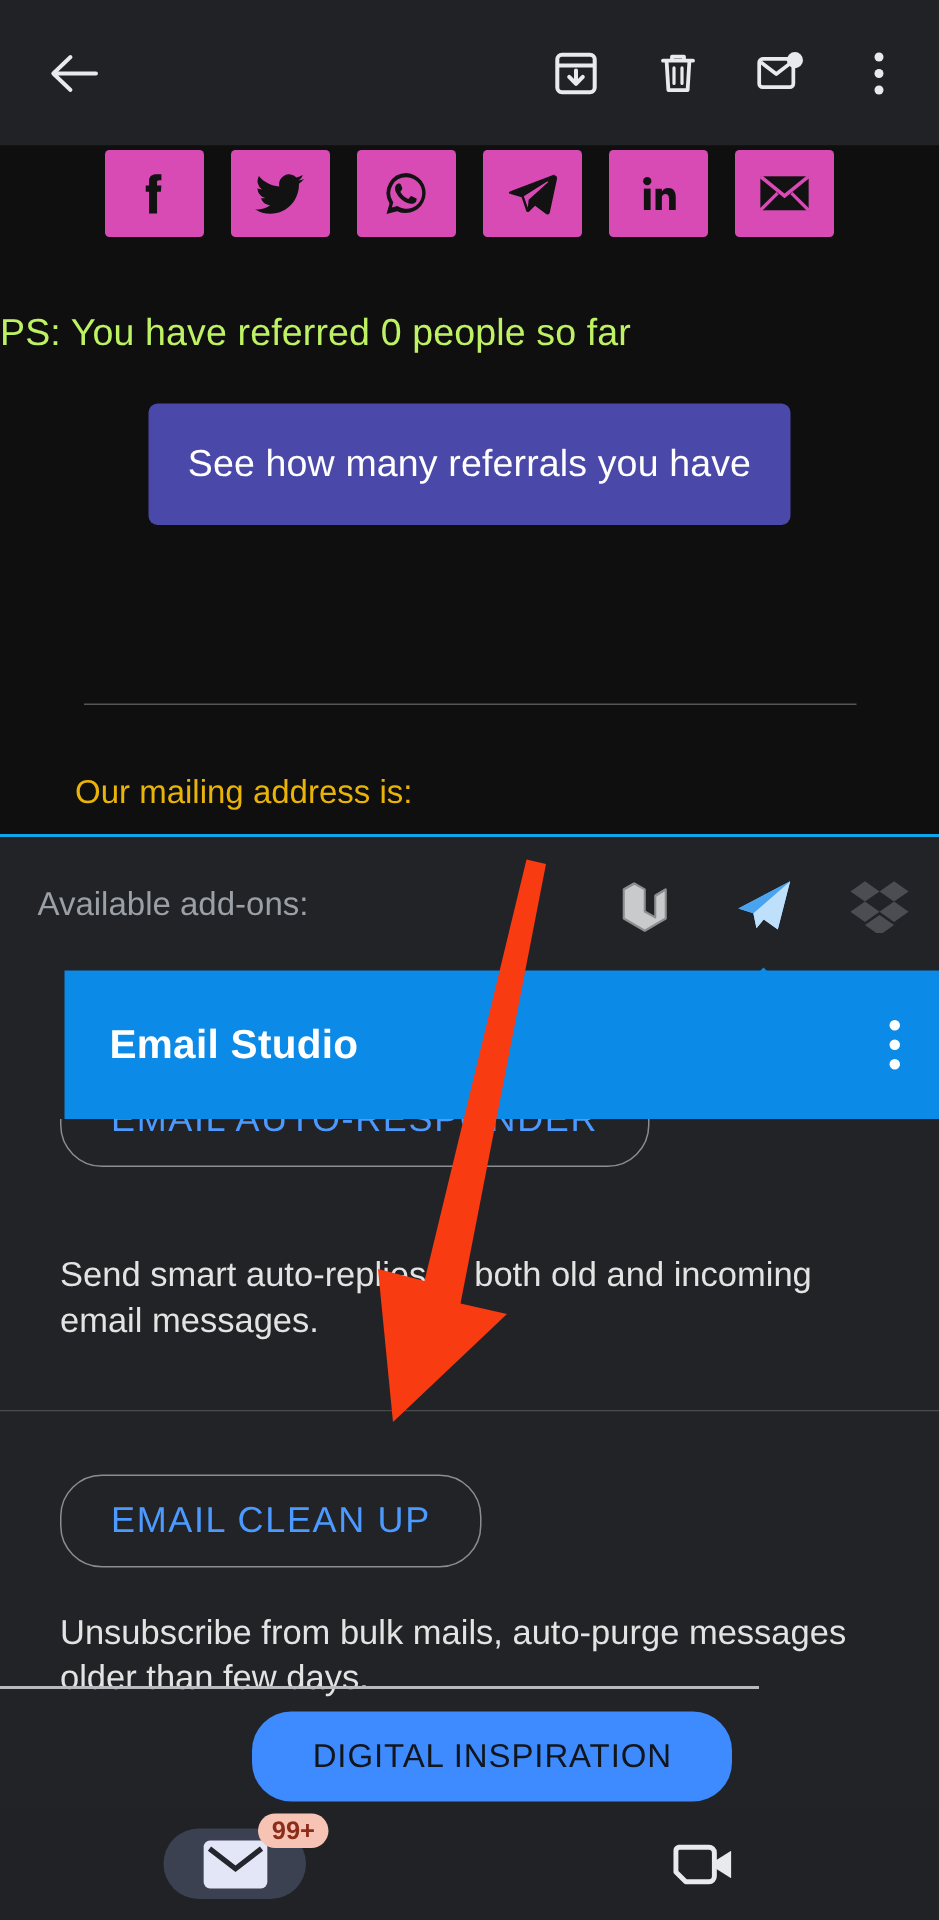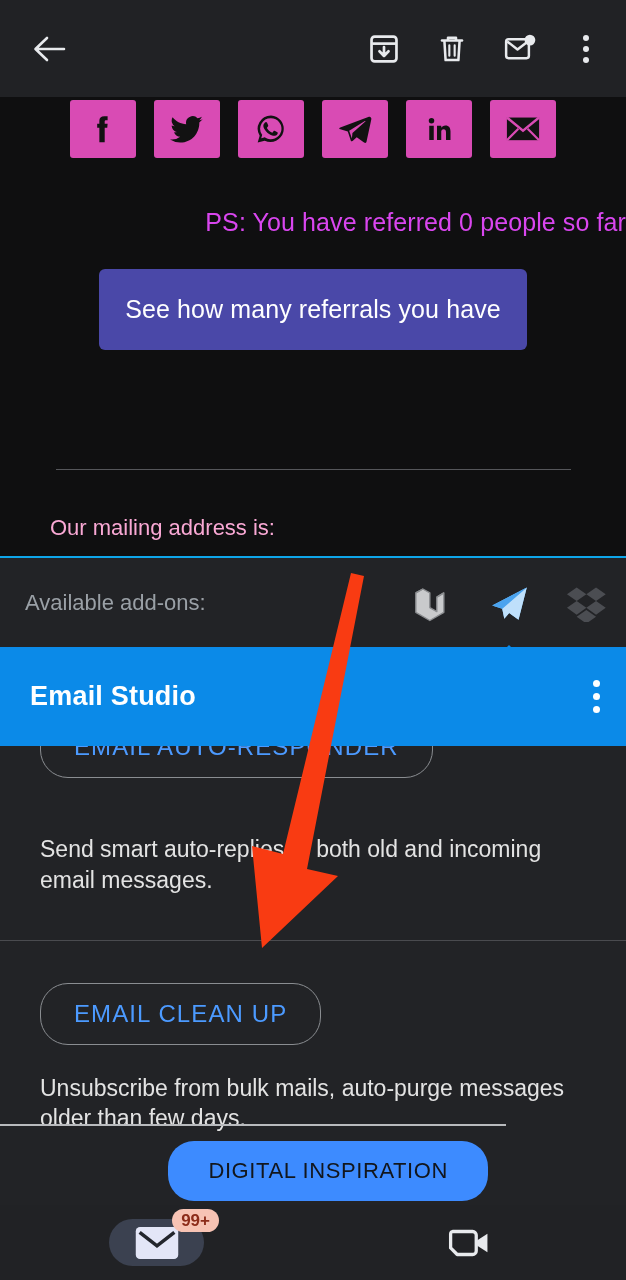--- a/index.html
+++ b/index.html
@@ -30,33 +30,33 @@
   }
   .social-row {
     display:flex; gap:18px; justify-content:center; padding-top:3px;
   }
   .social-btn {
     width:66px; height:58px; background:#d94bb4; border-radius:3px;
     display:flex; align-items:center; justify-content:center;
   }
   .social-btn svg { display:block; }
   .ps-line {
-    text-align:right; color:#d946ef; font-size:25px; margin-top:50px; letter-spacing:0.1px;
+    text-align:left; color:#bef264; font-size:25px; margin-top:50px; letter-spacing:0.1px;
   }
   .referral-btn {
     display:block; margin:32px auto 0; width:428px; height:81px;
     background:#4a48a8; border:none; border-radius:6px;
     color:#ffffff; font-size:25px; font-family:"Liberation Sans", sans-serif;
     letter-spacing:0.1px;
   }
   .hr-thin {
     width:515px; height:1px; background:#55565a; margin:119px auto 0;
   }
   .mailing-addr {
-    color:#f9a8d4; font-size:22px; margin:45px 0 0 50px;
+    color:#eab308; font-size:22px; margin:45px 0 0 50px;
   }
 
   
   .addon-panel {
     position:absolute; left:0; top:556px; width:626px; height:724px;
     background:#222326; border-top:2px solid #0ea5e9;
   }
   .addon-bar {
     position:relative; height:89px; display:flex; align-items:center;
   }
@@ -68,21 +68,21 @@
   .addon-icon.selected::after {
     content:""; position:absolute; bottom:-23px; left:50%; transform:translateX(-50%);
     border-left:14px solid transparent; border-right:14px solid transparent;
     border-bottom:14px solid #0b8ae8;
   }
 
   
   .card { position:relative; }
   .studio-header {
     position:relative; z-index:3;
-    height:99px; background:#0b8ae8; display:flex; align-items:center;
+    height:99px; background:#0b8ae8; display:flex; align-items:center;margin-left:43px;
   }
   .studio-title { color:#ffffff; font-size:27px; font-weight:bold; margin-left:30px; letter-spacing:0.2px; }
   .studio-kebab { margin-left:auto; margin-right:26px; }
   .studio-kebab i { display:block; width:7px; height:7px; border-radius:50%; background:#ffffff; margin-bottom:6px; }
   .studio-kebab i:last-child { margin-bottom:0; }
   .pill-btn {
     display:inline-block; margin:0 0 0 40px;
     border:1px solid #8a8d91; border-radius:28px;
     background:transparent; color:#4c9aff; font-size:24px; letter-spacing:1.1px;
     padding:16px 33px; font-family:"Liberation Sans", sans-serif;

